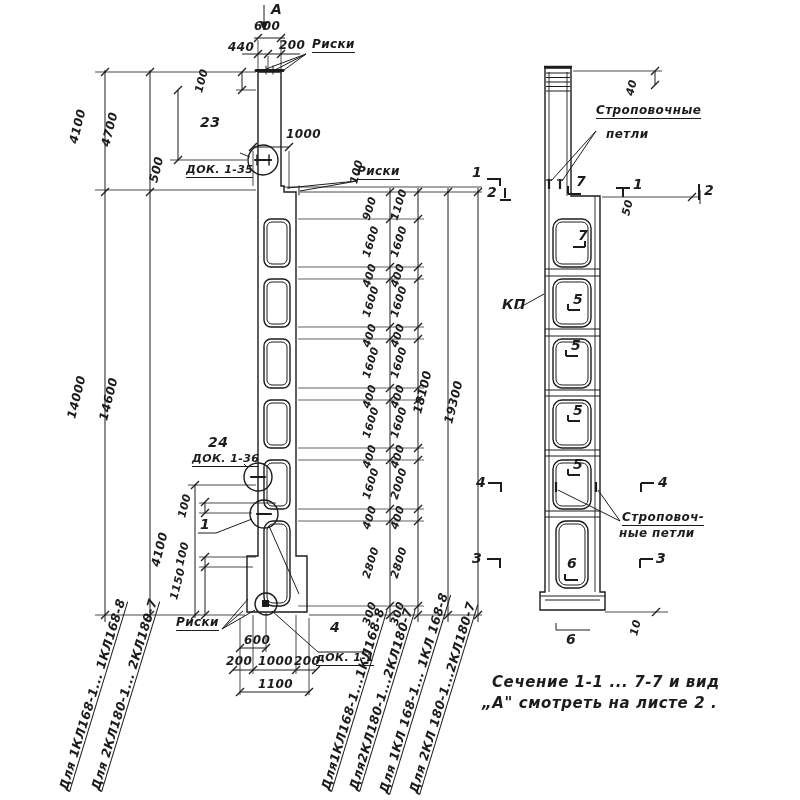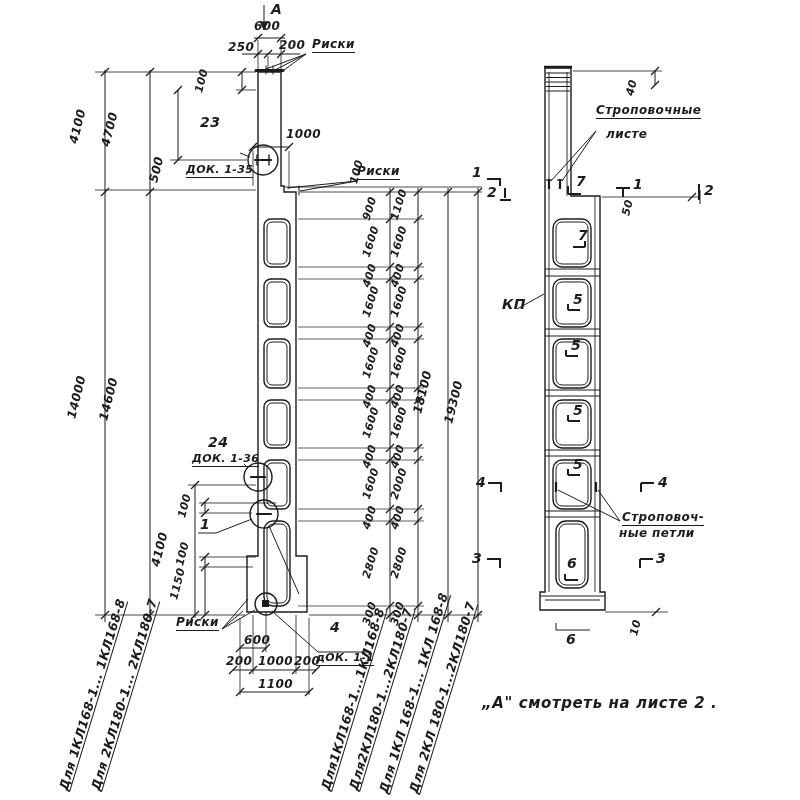--- a/index.html
+++ b/index.html
@@ -292,21 +292,21 @@
         <line x1="651" y1="75" x2="659" y2="67" stroke-width="1.3"></line>
         <line x1="651" y1="89" x2="659" y2="81" stroke-width="1.3"></line>
         <line x1="652" y1="616" x2="660" y2="608" stroke-width="1.3"></line>
         <line x1="688" y1="201" x2="696" y2="193" stroke-width="1.3"></line>
       </g>
 </svg>
 
 <span class="lbl big" style="left:271px;top:3px;">А</span>
 
 <span class="lbl" style="left:254px;top:20px;">600</span>
-<span class="lbl" style="left:228px;top:41px;">250</span>
+<span class="lbl" style="left:228px;top:41px;">440</span>
 <span class="lbl" style="left:279px;top:39px;">200</span>
 <span class="lbl ul" style="left:312px;top:38px;">Риски</span>
 
 <span class="lbl rot76 sm" style="left:205px;top:82px;">100</span>
 <span class="lbl rot76" style="left:80px;top:132px;">4100</span>
 <span class="lbl rot76" style="left:112px;top:135px;">4700</span>
 <span class="lbl rot76" style="left:160px;top:171px;">500</span>
 <span class="lbl rot76" style="left:78px;top:407px;">14000</span>
 <span class="lbl rot76" style="left:110px;top:409px;">14600</span>
 
@@ -331,21 +331,21 @@
 <span class="lbl" style="left:294px;top:655px;">200</span>
 <span class="lbl" style="left:258px;top:678px;">1100</span>
 <span class="lbl big" style="left:330px;top:621px;">4</span>
 <span class="lbl ul sm" style="left:316px;top:640px;margin-top:12px;">дОК. 1-1</span>
 
 <span class="lbl rot76" style="left:424px;top:402px;">18100</span>
 <span class="lbl rot76" style="left:455px;top:412px;">19300</span>
 
 <span class="lbl rot76 sm" style="left:636px;top:85px;">40</span>
 <span class="lbl ul" style="left:596px;top:104px;">Строповочные</span>
-<span class="lbl" style="left:606px;top:128px;">листе</span>
+<span class="lbl" style="left:606px;top:128px;">петли</span>
 <span class="lbl rot76 sm" style="left:632px;top:205px;">50</span>
 <span class="lbl big" style="left:502px;top:298px;">КП</span>
 <span class="lbl ul" style="left:622px;top:511px;">Строповоч-</span>
 <span class="lbl" style="left:619px;top:527px;">ные петли</span>
 <span class="lbl rot76 sm" style="left:640px;top:625px;">10</span>
 
 <span class="lbl big" style="left:472px;top:166px;">1</span>
 <span class="lbl big" style="left:487px;top:186px;">2</span>
 <span class="lbl big" style="left:576px;top:175px;">7</span>
 <span class="lbl big" style="left:633px;top:178px;">1</span>
@@ -356,20 +356,21 @@
 <span class="lbl big" style="left:656px;top:552px;">3</span>
 <span class="lbl big" style="left:567px;top:557px;">6</span>
 <span class="lbl big" style="left:566px;top:633px;">6</span>
 
 <span class="lbl big" style="left:578px;top:229px;">7</span>
 <span class="lbl big" style="left:573px;top:293px;">5</span>
 <span class="lbl big" style="left:571px;top:339px;">5</span>
 <span class="lbl big" style="left:573px;top:404px;">5</span>
 <span class="lbl big" style="left:573px;top:458px;">5</span>
 
+<span class="lbl note" style="left:492px;top:676px;">Сечение 1-1 ... 7-7 и вид</span>
 <span class="lbl note" style="left:482px;top:697px;">„А" смотреть на листе 2 .</span>
 
 <span class="lbl rot73 prod" style="left:70px;top:778px;">Для 1КЛ168-1... 1КЛ168-8</span>
 <span class="lbl rot73 prod" style="left:102px;top:778px;">Для 2КЛ180-1... 2КЛ180-7</span>
 <span class="lbl rot73 prod" style="left:332px;top:778px;">Для1КЛ168-1...1КЛ168-8</span>
 <span class="lbl rot73 prod" style="left:360px;top:778px;">Для2КЛ180-1...2КЛ180-7</span>
 <span class="lbl rot73 prod" style="left:390px;top:781px;">Для 1КЛ 168-1... 1КЛ 168-8</span>
 <span class="lbl rot73 prod" style="left:420px;top:781px;">Для 2КЛ 180-1...2КЛ180-7</span>
 
 <div id="chain-labels">

